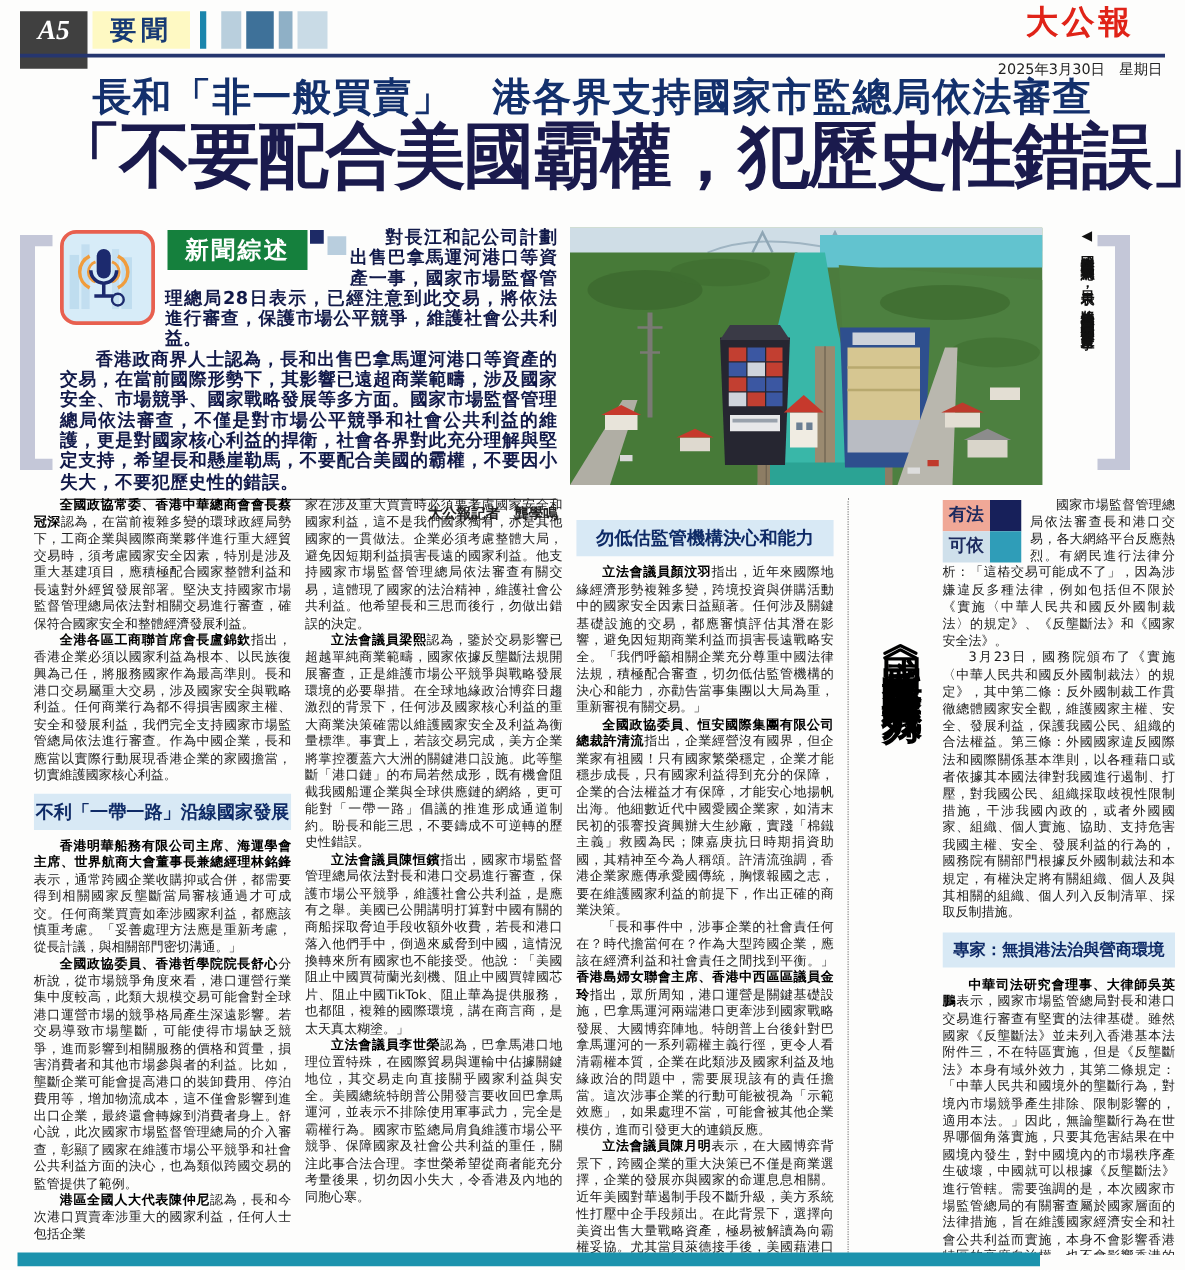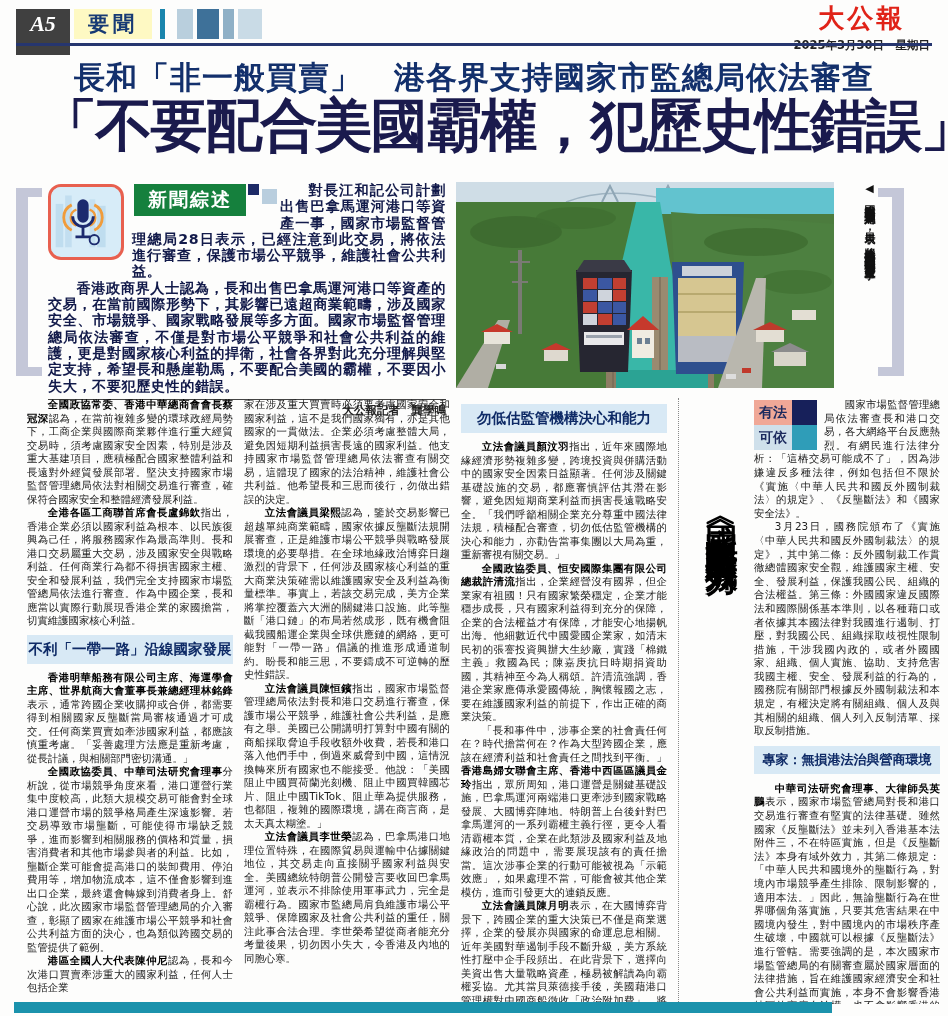--- a/index.html
+++ b/index.html
@@ -16,21 +16,21 @@
            font-weight:bold;font-size:21px;letter-spacing:4px;}
   .stripes{display:flex;align-items:flex-start;gap:4px;margin-left:4px;}
   .stripes span{display:block;height:30px;}
   .st1{width:5px;background:#1a85ac;}
   .st2{width:16px;background:#b9cfdd;margin-left:8px;}
   .st3{width:22px;background:#3e7199;}
   .st4{width:11px;background:#8fb0c6;}
   .st5{width:24px;background:#c9dbe6;}
   .mh-right{position:absolute;right:2px;top:-4px;text-align:center;}
   .paper-logo{color:#e02318;font-weight:900;font-size:26px;letter-spacing:3px;line-height:26px;}
-  .paper-date{font-size:11.5px;font-weight:bold;color:#222;margin-top:7px;}
+  .paper-date{font-size:11.5px;font-weight:normal;color:#222;margin-top:17px;}
   .header-rule{position:absolute;top:43px;left:16px;right:16px;border-top:3px solid #26366f;}
   
   .kicker{position:absolute;top:57px;left:0;width:100%;text-align:center;color:#13306c;
           font-weight:bold;font-size:31px;letter-spacing:1px;white-space:nowrap;}
   .main-headline{position:absolute;top:88px;left:0;width:100%;text-align:center;color:#1a1a4d;
           font-weight:900;font-size:57px;letter-spacing:-2px;white-space:nowrap;line-height:74px;padding-left:34px;}
   
   .mid-band{position:absolute;top:182px;left:16px;right:10px;height:210px;display:flex;}
   .bk{height:170px;margin-top:6px;}
   .bk-l{width:14px;border-left:12px solid #c4c7d8;border-top:9px solid #c4c7d8;border-bottom:9px solid #c4c7d8;}
@@ -210,38 +210,38 @@
 <div class="body-grid">
 
   <div class="col">
     <div>
         <p class="para"><b>全國政協常委、香港中華總商會會長蔡冠深</b><span>認為，在當前複雜多變的環球政經局勢下，工商企業與國際商業夥伴進行重大經貿交易時，須考慮國家安全因素，特別是涉及重大基建項目，應積極配合國家整體利益和長遠對外經貿發展部署。堅決支持國家市場監督管理總局依法對相關交易進行審查，確保符合國家安全和整體經濟發展利益。</span></p>
         <p class="para"><b>全港各區工商聯首席會長盧錦欽</b><span>指出，香港企業必須以國家利益為根本、以民族復興為己任，將服務國家作為最高準則。長和港口交易屬重大交易，涉及國家安全與戰略利益。任何商業行為都不得損害國家主權、安全和發展利益，我們完全支持國家市場監管總局依法進行審查。作為中國企業，長和應當以實際行動展現香港企業的家國擔當，切實維護國家核心利益。</span></p>
       </div>
     <div class="subhead">不利「一帶一路」沿線國家發展</div>
     <div>
         <p class="para"><b>香港明華船務有限公司主席、海運學會主席、世界航商大會董事長兼總經理林銘鋒</b><span>表示，通常跨國企業收購抑或合併，都需要得到相關國家反壟斷當局審核通過才可成交。任何商業買賣如牽涉國家利益，都應該慎重考慮。「妥善處理方法應是重新考慮，從長計議，與相關部門密切溝通。」</span></p>
-        <p class="para"><b>全國政協委員、中華司法研究會理事</b><span>分析說，從市場競爭角度來看，港口運營行業集中度較高，此類大規模交易可能會對全球港口運營市場的競爭格局產生深遠影響。若交易導致市場壟斷，可能使得市場缺乏競爭，進而影響到相關服務的價格和質量，損害消費者和其他市場參與者的利益。比如，壟斷企業可能會提高港口的裝卸費用、停泊費用等，增加物流成本，這不僅會影響到進出口企業，最終還會轉嫁到消費者身上。舒心說，此次國家市場監督管理總局的介入審查，彰顯了國家在維護市場公平競爭和社會公共利益方面的決心，也為類似跨國交易的監管提供了範例。</span></p>
+        <p class="para"><b>全國政協委員、香港哲學院院長舒心</b><span>分析說，從市場競爭角度來看，港口運營行業集中度較高，此類大規模交易可能會對全球港口運營市場的競爭格局產生深遠影響。若交易導致市場壟斷，可能使得市場缺乏競爭，進而影響到相關服務的價格和質量，損害消費者和其他市場參與者的利益。比如，壟斷企業可能會提高港口的裝卸費用、停泊費用等，增加物流成本，這不僅會影響到進出口企業，最終還會轉嫁到消費者身上。舒心說，此次國家市場監督管理總局的介入審查，彰顯了國家在維護市場公平競爭和社會公共利益方面的決心，也為類似跨國交易的監管提供了範例。</span></p>
         <p class="para"><b>港區全國人大代表陳仲尼</b><span>認為，長和今次港口買賣牽涉重大的國家利益，任何人士包括企業</span></p>
       </div>
   </div>
 
   <div class="col">
     <div>
         <p class="para cont"><span>家在涉及重大買賣時必須要考慮國家安全和國家利益，這不是我們國家獨有，亦是其他國家的一貫做法。企業必須考慮整體大局，避免因短期利益損害長遠的國家利益。他支持國家市場監督管理總局依法審查有關交易，這體現了國家的法治精神，維護社會公共利益。他希望長和三思而後行，勿做出錯誤的決定。</span></p>
         <p class="para"><b>立法會議員梁熙</b><span>認為，鑒於交易影響已超越單純商業範疇，國家依據反壟斷法規開展審查，正是維護市場公平競爭與戰略發展環境的必要舉措。在全球地緣政治博弈日趨激烈的背景下，任何涉及國家核心利益的重大商業決策確需以維護國家安全及利益為衡量標準。事實上，若該交易完成，美方企業將掌控覆蓋六大洲的關鍵港口設施。此等壟斷「港口鏈」的布局若然成形，既有機會阻截我國船運企業與全球供應鏈的網絡，更可能對「一帶一路」倡議的推進形成通道制約。盼長和能三思，不要鑄成不可逆轉的歷史性錯誤。</span></p>
       </div>
     <div>
         <p class="para"><b>立法會議員陳恒鑌</b><span>指出，國家市場監督管理總局依法對長和港口交易進行審查，保護市場公平競爭，維護社會公共利益，是應有之舉。美國已公開講明打算對中國有關的商船採取脅迫手段收額外收費，若長和港口落入他們手中，倒過來威脅到中國，這情況換轉來所有國家也不能接受。他說：「美國阻止中國買荷蘭光刻機、阻止中國買韓國芯片、阻止中國TikTok、阻止華為提供服務，也都阻，複雜的國際環境，講在商言商，是太天真太糊塗。」</span></p>
         <p class="para"><b>立法會議員李世榮</b><span>認為，巴拿馬港口地理位置特殊，在國際貿易與運輸中佔據關鍵地位，其交易走向直接關乎國家利益與安全。美國總統特朗普公開發言要收回巴拿馬運河，並表示不排除使用軍事武力，完全是霸權行為。國家市監總局肩負維護市場公平競爭、保障國家及社會公共利益的重任，關注此事合法合理。李世榮希望從商者能充分考量後果，切勿因小失大，令香港及內地的同胞心寒。</span></p>
       </div>
   </div>
 
   <div class="col">
-    <div class="subhead" style="margin-top:6px">勿低估監管機構決心和能力</div>
+    <div class="subhead" style="margin-top:18px">勿低估監管機構決心和能力</div>
     <div>
         <p class="para"><b>立法會議員顏汶羽</b><span>指出，近年來國際地緣經濟形勢複雜多變，跨境投資與併購活動中的國家安全因素日益顯著。任何涉及關鍵基礎設施的交易，都應審慎評估其潛在影響，避免因短期商業利益而損害長遠戰略安全。「我們呼籲相關企業充分尊重中國法律法規，積極配合審查，切勿低估監管機構的決心和能力，亦勸告當事集團以大局為重，重新審視有關交易。」</span></p>
         <p class="para"><b>全國政協委員、恒安國際集團有限公司總裁許清流</b><span>指出，企業經營沒有國界，但企業家有祖國！只有國家繁榮穩定，企業才能穩步成長，只有國家利益得到充分的保障，企業的合法權益才有保障，才能安心地揚帆出海。他細數近代中國愛國企業家，如清末民初的張謇投資興辦大生紗廠，實踐「棉鐵主義」救國為民；陳嘉庚抗日時期捐資助國，其精神至今為人稱頌。許清流強調，香港企業家應傳承愛國傳統，胸懷報國之志，要在維護國家利益的前提下，作出正確的商業決策。</span></p>
         <p class="para"><span>「長和事件中，涉事企業的社會責任何在？時代擔當何在？作為大型跨國企業，應該在經濟利益和社會責任之間找到平衡。」</span><b>香港島婦女聯會主席、香港中西區區議員金玲</b><span>指出，眾所周知，港口運營是關鍵基礎設施，巴拿馬運河兩端港口更牽涉到國家戰略發展、大國博弈陣地。特朗普上台後針對巴拿馬運河的一系列霸權主義行徑，更令人看清霸權本質，企業在此類涉及國家利益及地緣政治的問題中，需要展現該有的責任擔當。這次涉事企業的行動可能被視為「示範效應」，如果處理不當，可能會被其他企業模仿，進而引發更大的連鎖反應。</span></p>
         <p class="para"><b>立法會議員陳月明</b><span>表示，在大國博弈背景下，跨國企業的重大決策已不僅是商業選擇，企業的發展亦與國家的命運息息相關。近年美國對華遏制手段不斷升級，美方系統性打壓中企手段頻出。在此背景下，選擇向美資出售大量戰略資產，極易被解讀為向霸權妥協。尤其當貝萊德接手後，美國藉港口管理權對中國商船徵收「政治附加費」，將直接衝擊我國航運、外貿等產業，恐令中國企業在國際競爭中陷入被動。</span></p>
       </div>
   </div>
 
   <div class="vsep"></div>
 

